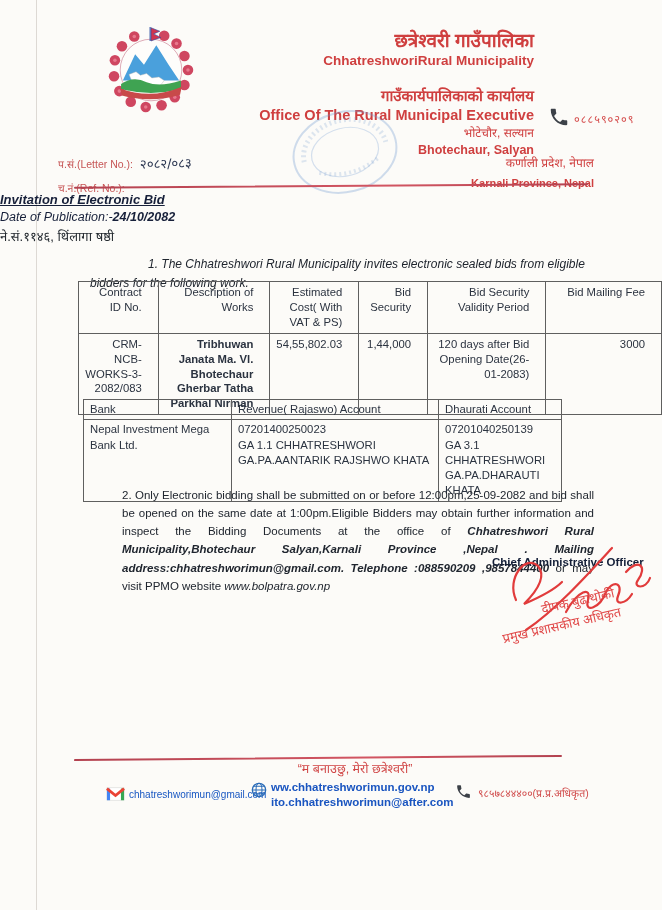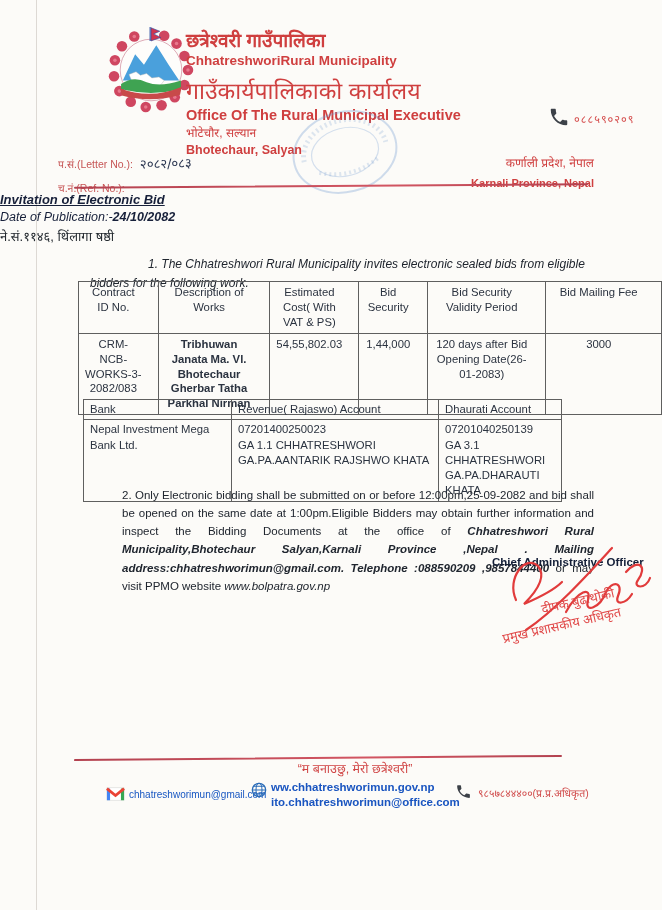--- a/index.html
+++ b/index.html
@@ -5,24 +5,24 @@
   html,body{margin:0;padding:0;background:#e8e6e2;}
   .page{
     position:relative;width:662px;height:910px;margin:0 auto;
     background:#fcfbf8;overflow:hidden;
     font-family:"Liberation Sans","DejaVu Sans",sans-serif;
     color:#1f2633;
   }
   .fold{position:absolute;left:36px;top:0;width:1px;height:910px;background:rgba(150,140,130,.30);}
   
   .emblem{position:absolute;left:106px;top:26px;width:90px;height:88px;}
-  .head-center{position:absolute;left:186px;top:30px;width:348px;text-align:left;color:#cf3f3f;line-height:1.12;}
+  .head-center{position:absolute;left:186px;top:30px;width:348px;text-align:right;color:#cf3f3f;line-height:1.12;}
   .h-np1{font-size:19px;font-weight:bold;}
   .h-en1{font-size:13.5px;font-weight:bold;margin-top:2px;}
-  .h-np2{font-size:23px;font-weight:normal;margin-top:11px;}
+  .h-np2{font-size:15px;font-weight:bold;margin-top:20px;}
   .h-en2{font-size:14.5px;font-weight:bold;margin-top:2px;}
   .h-np3{font-size:12px;margin-top:4px;}
   .h-en3{font-size:12.5px;font-weight:bold;margin-top:2px;}
   .phone-top-icon{position:absolute;left:548px;top:106px;width:22px;height:22px;}
   .phone-top{position:absolute;left:574px;top:111px;font-size:11px;color:#d44a4a;letter-spacing:1px;}
   .stamp-blue{position:absolute;left:285px;top:106px;width:120px;height:92px;transform:rotate(-14deg);pointer-events:none;}
   .letter-block{position:absolute;left:58px;top:150px;font-size:10.5px;color:#c65555;line-height:2.1;}
   .letter-val{color:#2a3550;font-size:13px;font-family:"DejaVu Sans",sans-serif;display:inline-block;transform:rotate(-1.5deg);margin-left:4px;}
   .province{position:absolute;left:400px;top:154px;width:194px;text-align:right;color:#cf3f3f;}
   .prov-np{font-size:12px;}
@@ -33,21 +33,21 @@
   
   .title-block{position:absolute;left:0;top:192px;width:662px;color:#17203a;}
   .t1{font-size:13px;font-weight:bold;font-style:italic;text-decoration:underline;}
   .t2{font-size:12.5px;font-style:italic;margin-top:3px;}
   .t2 b{font-weight:bold;}
   .t3{font-size:13px;margin-top:3px;color:#23292f;}
   
   .para1{position:absolute;left:78px;top:243px;width:508px;font-size:12px;line-height:1.55;text-indent:58px;margin:12px;color:#20262f;font-style:italic;}
   table{border-collapse:collapse;}
   .bid-table{position:absolute;left:78px;top:281px;}
-  .bid-table th,.bid-table td{border:1px solid #5f5f5f;font-size:11.3px;text-align:center;vertical-align:top;padding:3px 16px 3px 6px;font-weight:normal;line-height:1.32;color:#2b3340;}
+  .bid-table th,.bid-table td{border:1px solid #5f5f5f;font-size:11.3px;text-align:right;vertical-align:top;padding:3px 16px 3px 6px;font-weight:normal;line-height:1.32;color:#2b3340;}
   .bid-table .desc{font-weight:bold;}
   .c1{width:58px;} .c2{width:92px;} .c3{width:52px;} .c4{width:46px;} .c5{width:102px;} .c6{width:100px;}
   .bid-table td{height:58px;}
   .bank-table{position:absolute;left:83px;top:399px;}
   .bank-table th,.bank-table td{border:1px solid #5f5f5f;font-size:11.3px;text-align:left;vertical-align:top;padding:2px 4px 2px 6px;font-weight:normal;line-height:1.35;color:#2b3340;}
   .b1{width:137px;} .b2{width:196px;} .b3{width:112px;}
   .bank-table td{height:56px;}
   .cell-line{display:block;}
   .para2{position:absolute;left:122px;top:486px;width:472px;font-size:11.5px;line-height:1.58;margin:0;text-align:justify;color:#20262f;}
   .para2 .bd{font-weight:bold;font-style:italic;}
@@ -239,21 +239,21 @@
   <div class="email1">chhatreshworimun@gmail.com</div>
 
   <div class="globe-icon">
     <svg viewBox="0 0 24 24" width="16" height="16">
       <circle cx="12" cy="12" r="10" fill="none" stroke="#2b6cb8" stroke-width="2"></circle>
       <ellipse cx="12" cy="12" rx="4.5" ry="10" fill="none" stroke="#2b6cb8" stroke-width="1.6"></ellipse>
       <path d="M2,12 h20 M3.5,6.5 h17 M3.5,17.5 h17" stroke="#2b6cb8" stroke-width="1.6" fill="none"></path>
     </svg>
   </div>
   <div class="website">ww.chhatreshworimun.gov.np</div>
-  <div class="email2">ito.chhatreshworimun@office.com</div>
+  <div class="email2">ito.chhatreshworimun@after.com</div>
 
   <div class="phone-ft-icon">
     <svg viewBox="0 0 24 24" width="17" height="17">
         <path fill="#3c4148" d="M6.62 10.79c1.44 2.83 3.76 5.14 6.59 6.59l2.2-2.2c.27-.27.67-.36 1.02-.24 1.12.37 2.33.57 3.57.57.55 0 1 .45 1 1V20c0 .55-.45 1-1 1-9.39 0-17-7.61-17-17 0-.55.45-1 1-1h3.5c.55 0 1 .45 1 1 0 1.25.2 2.45.57 3.57.11.35.03.74-.25 1.02l-2.2 2.2z"></path>
       </svg>
   </div>
   <div class="phone-ft">९८५७८४४४००(प्र.प्र.अधिकृत)</div>
 </div>
 
 </body></html>

